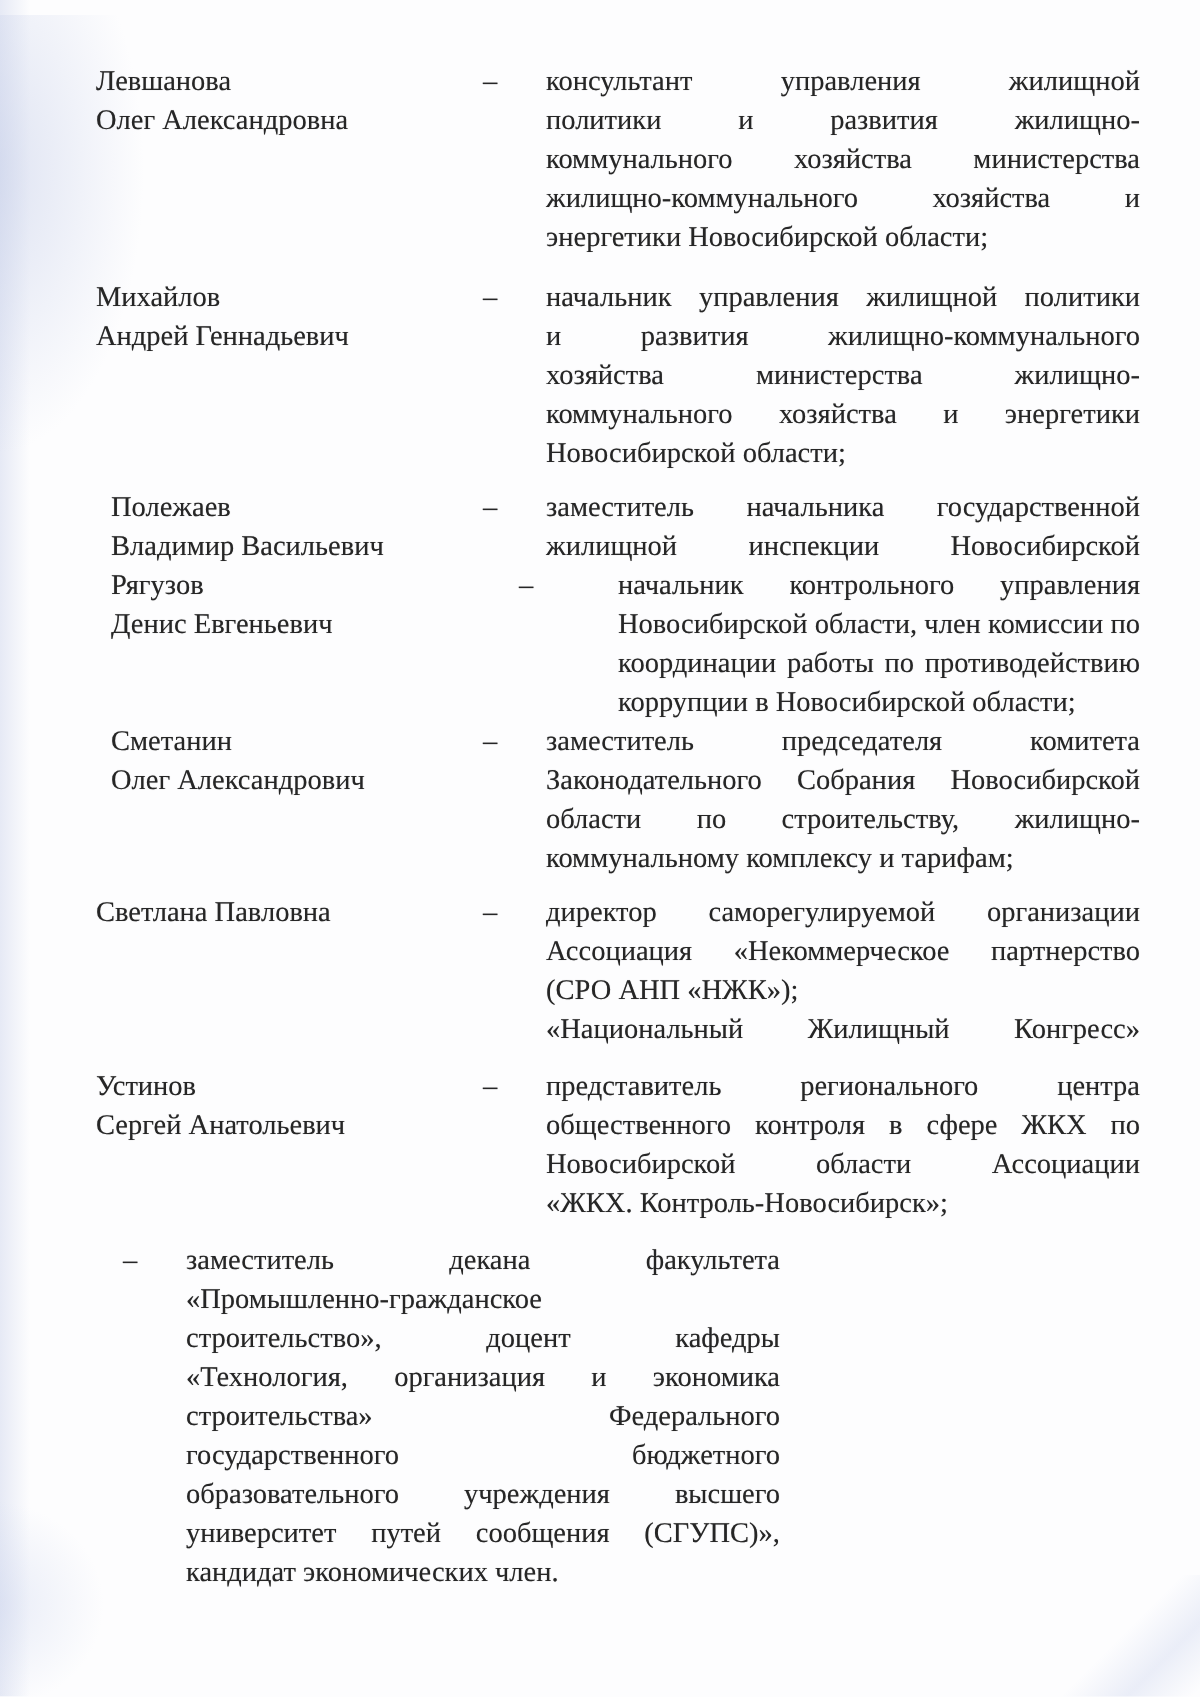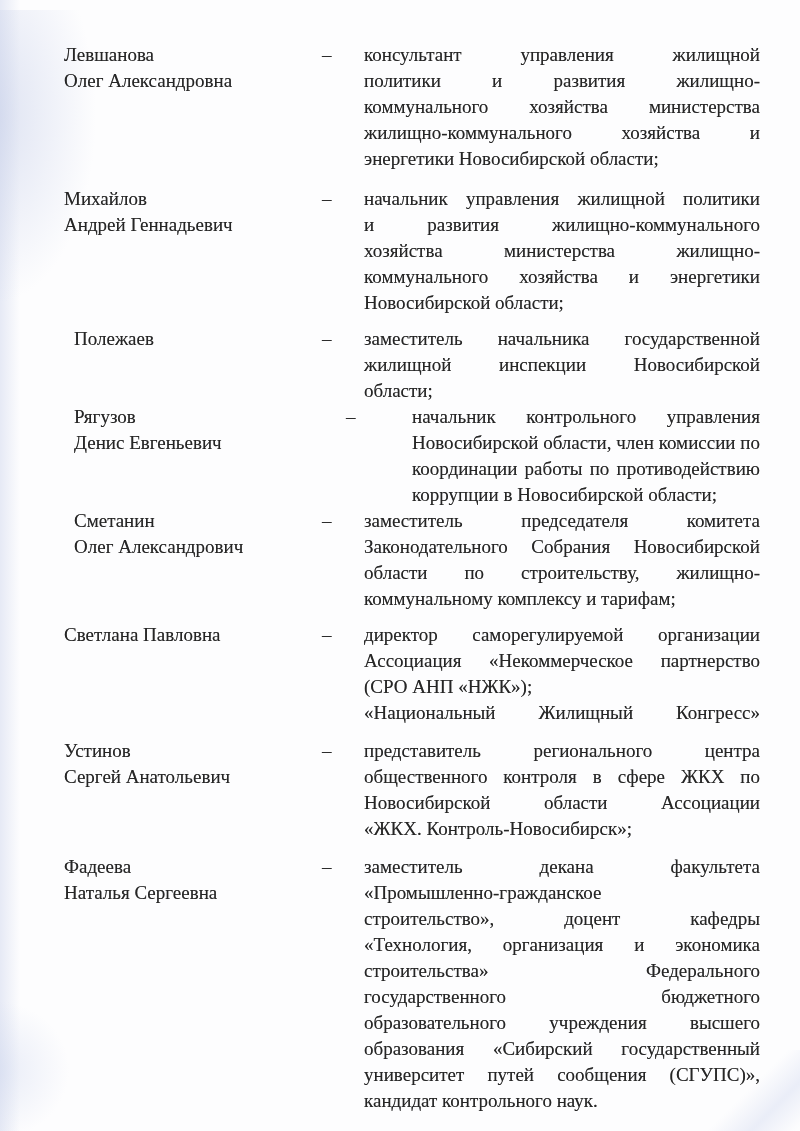--- a/index.html
+++ b/index.html
@@ -127,26 +127,26 @@
           <div class="pos-line">и развития жилищно-коммунального</div>
           <div class="pos-line">хозяйства министерства жилищно-</div>
           <div class="pos-line">коммунального хозяйства и энергетики</div>
           <div class="pos-line last">Новосибирской области;</div>
         </div>
     </div>
 
     <div class="entry e3">
       <div class="name">
         <div>Полежаев</div>
+        <div>Владимир Васильевич</div>
       </div>
       <div class="dash">–</div>
       <div class="pos">
           <div class="pos-line">заместитель начальника государственной</div>
           <div class="pos-line">жилищной инспекции Новосибирской</div>
-          <div class="pos-line last">области;</div>
         </div>
     </div>
 
     <div class="entry e4">
       <div class="name">
         <div>Рягузов</div>
         <div>Денис Евгеньевич</div>
       </div>
       <div class="dash">–</div>
       <div class="pos">
@@ -192,33 +192,28 @@
       <div class="dash">–</div>
       <div class="pos">
           <div class="pos-line">представитель регионального центра</div>
           <div class="pos-line">общественного контроля в сфере ЖКХ по</div>
           <div class="pos-line">Новосибирской области Ассоциации</div>
           <div class="pos-line last">«ЖКХ. Контроль-Новосибирск»;</div>
         </div>
     </div>
 
     <div class="entry e8">
-      <div class="name">
-        <div>Фадеева</div>
-        <div>Наталья Сергеевна</div>
-      </div>
       <div class="dash">–</div>
       <div class="pos">
           <div class="pos-line">заместитель декана факультета</div>
           <div class="pos-line">«Промышленно-гражданское</div>
           <div class="pos-line">строительство», доцент кафедры</div>
           <div class="pos-line">«Технология, организация и экономика</div>
           <div class="pos-line">строительства» Федерального</div>
           <div class="pos-line">государственного бюджетного</div>
           <div class="pos-line">образовательного учреждения высшего</div>
-          <div class="pos-line">образования «Сибирский государственный</div>
           <div class="pos-line">университет путей сообщения (СГУПС)»,</div>
-          <div class="pos-line last">кандидат контрольного наук.</div>
+          <div class="pos-line last">кандидат экономических член.</div>
         </div>
     </div>
 
   </div>
 </div>
 
 </body></html>

